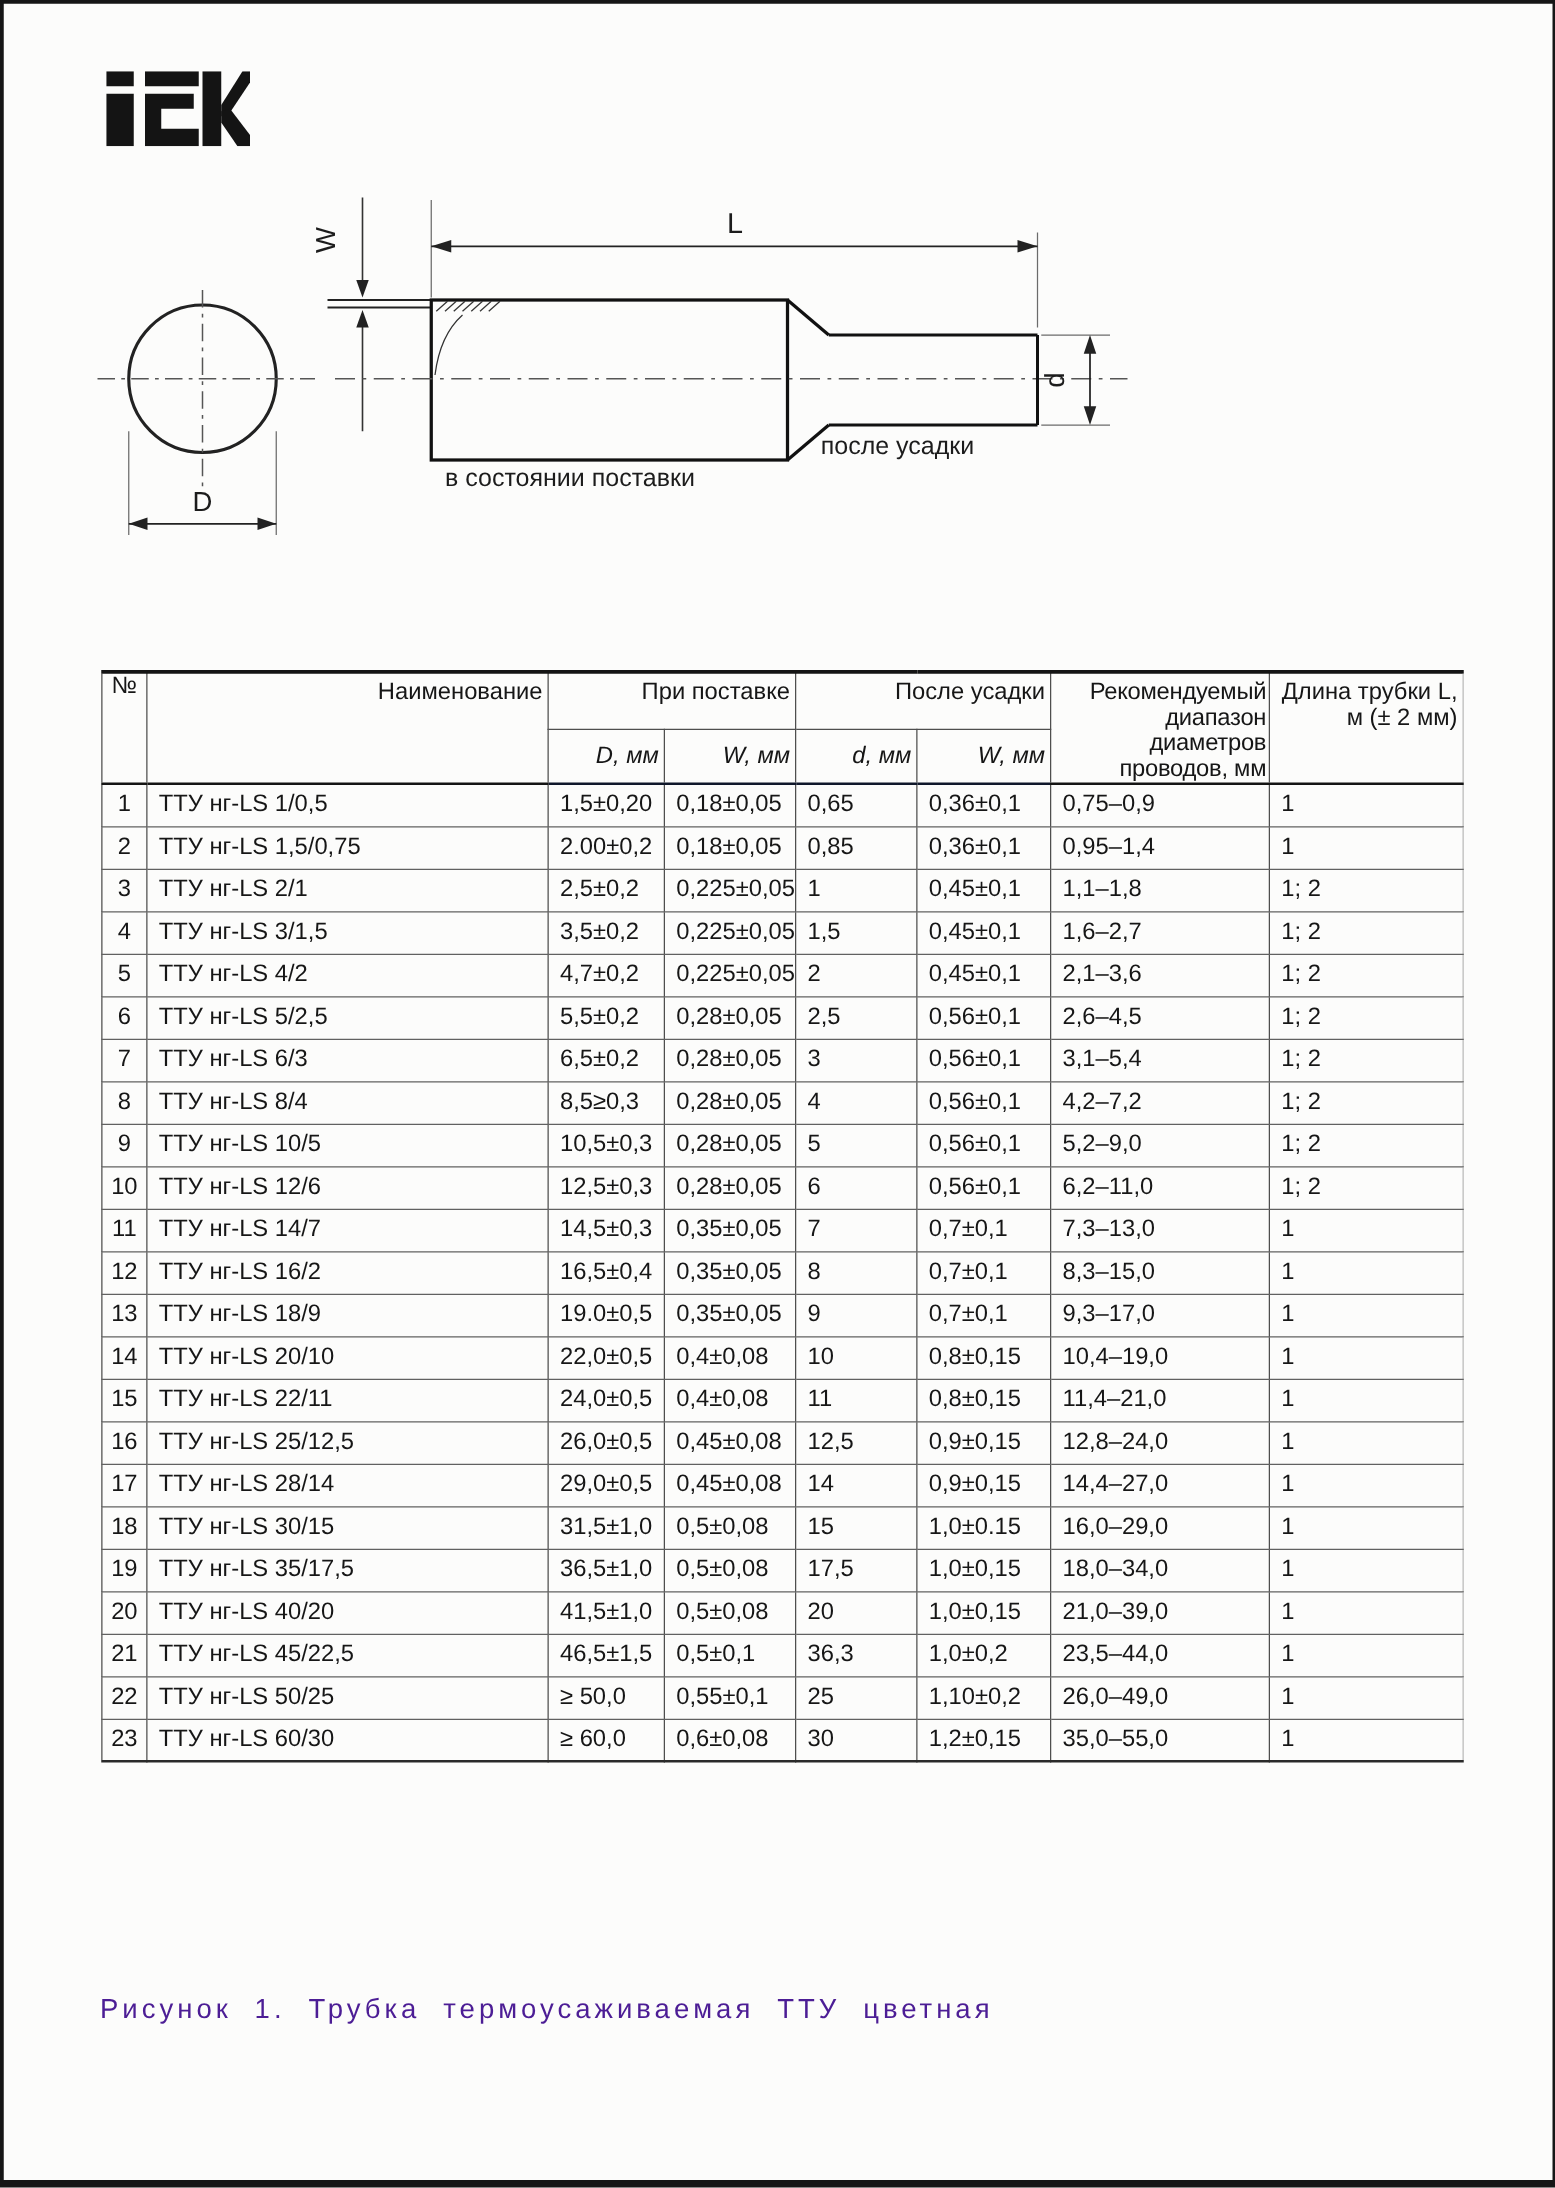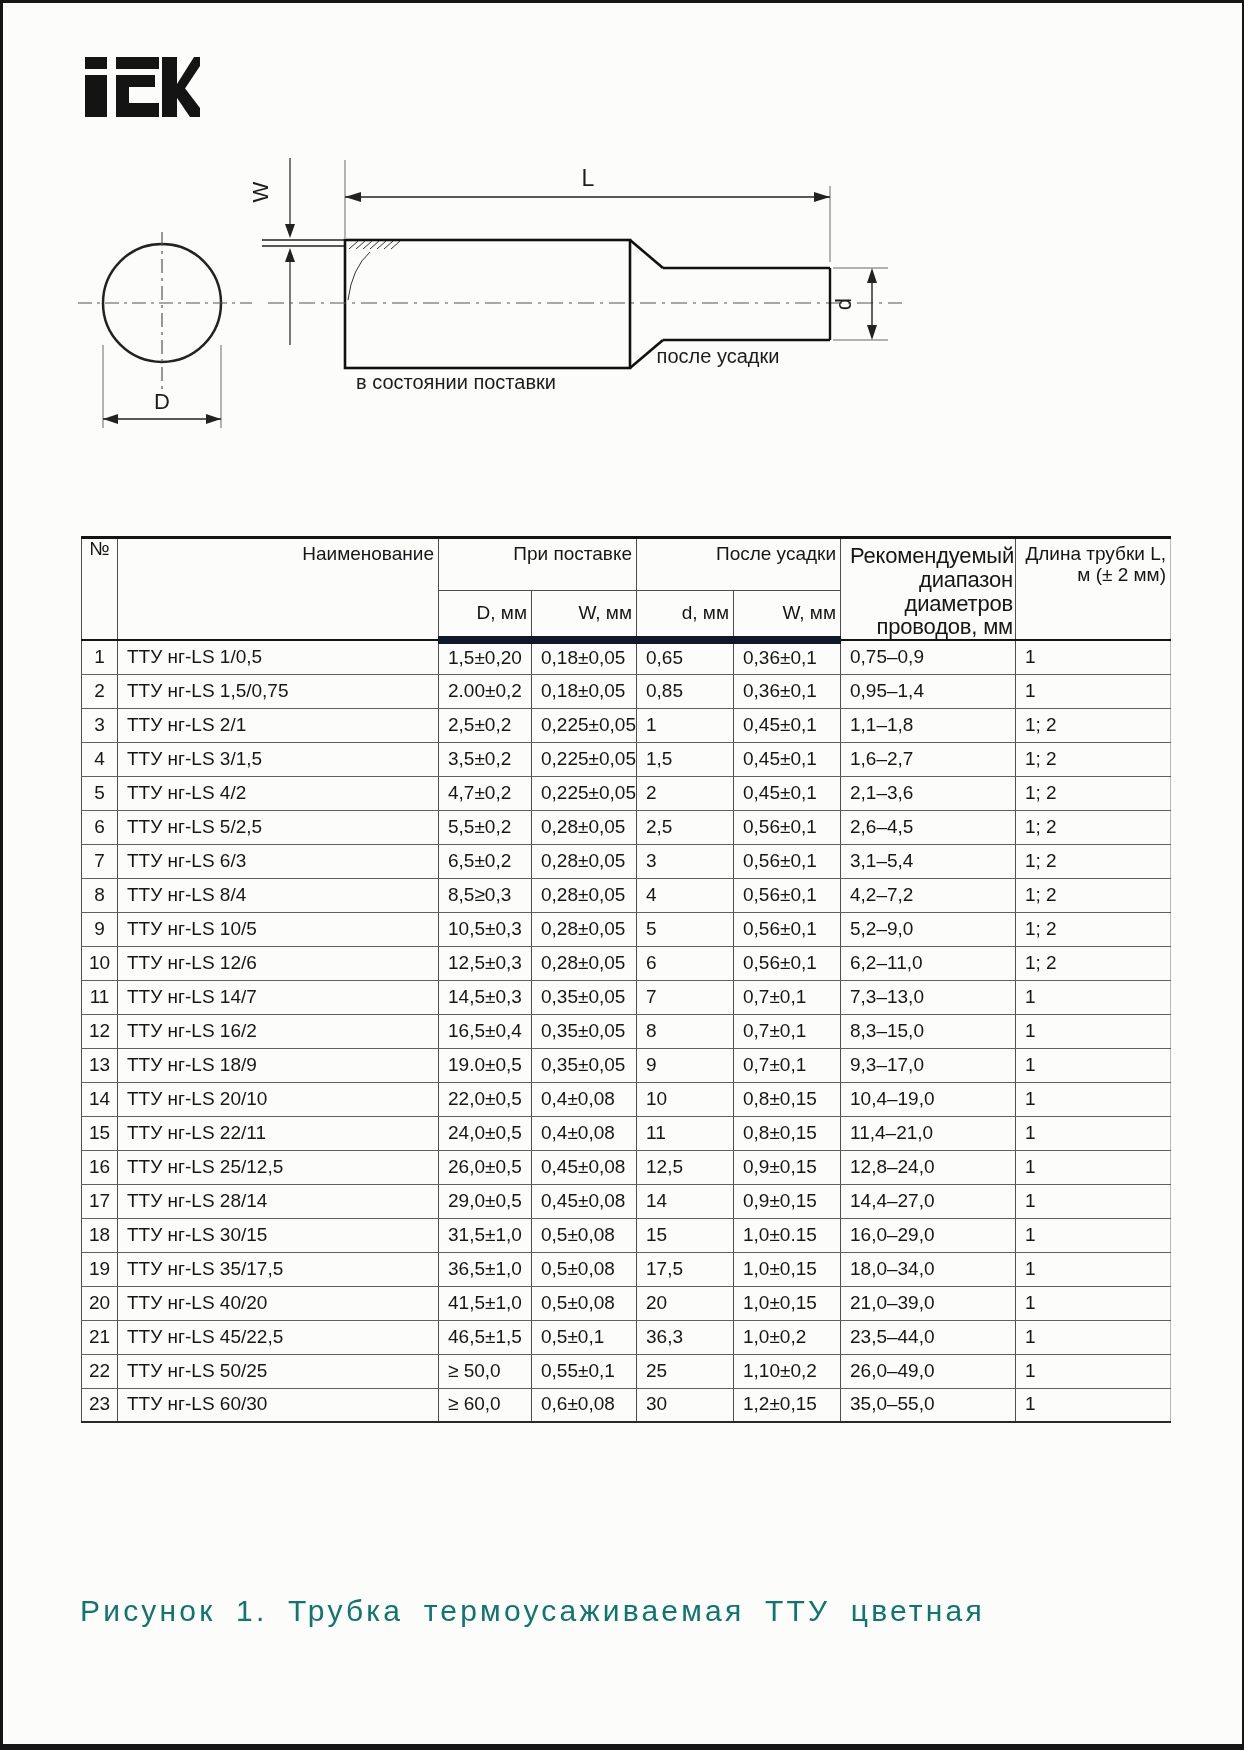--- a/index.html
+++ b/index.html
@@ -28,30 +28,30 @@
     border-left:1px solid #4e4e4e;border-right:1px solid #4e4e4e;
     border-top:1px solid #616161;border-bottom:1px solid #616161;
     font-weight:normal;text-align:left;
     padding:0 4px 0 9px;white-space:nowrap;overflow:hidden;
   }
   table.spec th{white-space:normal;vertical-align:top;padding-top:5px;text-align:right;}
   table.spec thead tr.sub th{vertical-align:middle;padding-top:0;}
   table.spec thead tr:first-child{height:37px;}
   table.spec thead tr.sub{height:35px;}
   table.spec tbody tr{height:34px;}
-  table.spec thead tr.sub th{border-bottom:8px solid #0f172a;}
+  table.spec thead tr.sub th{border-bottom:2px solid #0f172a;font-style:italic;}
   table.spec th.grp{border-bottom:1px solid #4e4e4e;margin-top:43px;}
   table.spec th.vspan{border-bottom:2px solid #141414;}
   table.spec td:last-child, table.spec th:last-child{border-right:1px solid #b9b9b9;}
   table.spec .c-num{text-align:center;padding:0 2px;}
-  table.spec th.tight{font-size:22px;letter-spacing:-0.2px;padding-right:2px;}
+  table.spec th.tight{font-size:19px;letter-spacing:-0.2px;padding-right:2px;}
 
   .caption{
     position:absolute;left:80px;top:1594px;
-    font-size:30px;letter-spacing:3.2px;word-spacing:9px;color:#0f766e;
+    font-size:22px;letter-spacing:3.2px;word-spacing:9px;color:#4c1d95;
     white-space:nowrap;
   }
 </style>
 </head>
 <body>
 
 <div class="page-frame"></div>
 
 <svg class="logo" viewBox="0 0 115 60" aria-label="IEK">
   <g fill="#141414">

